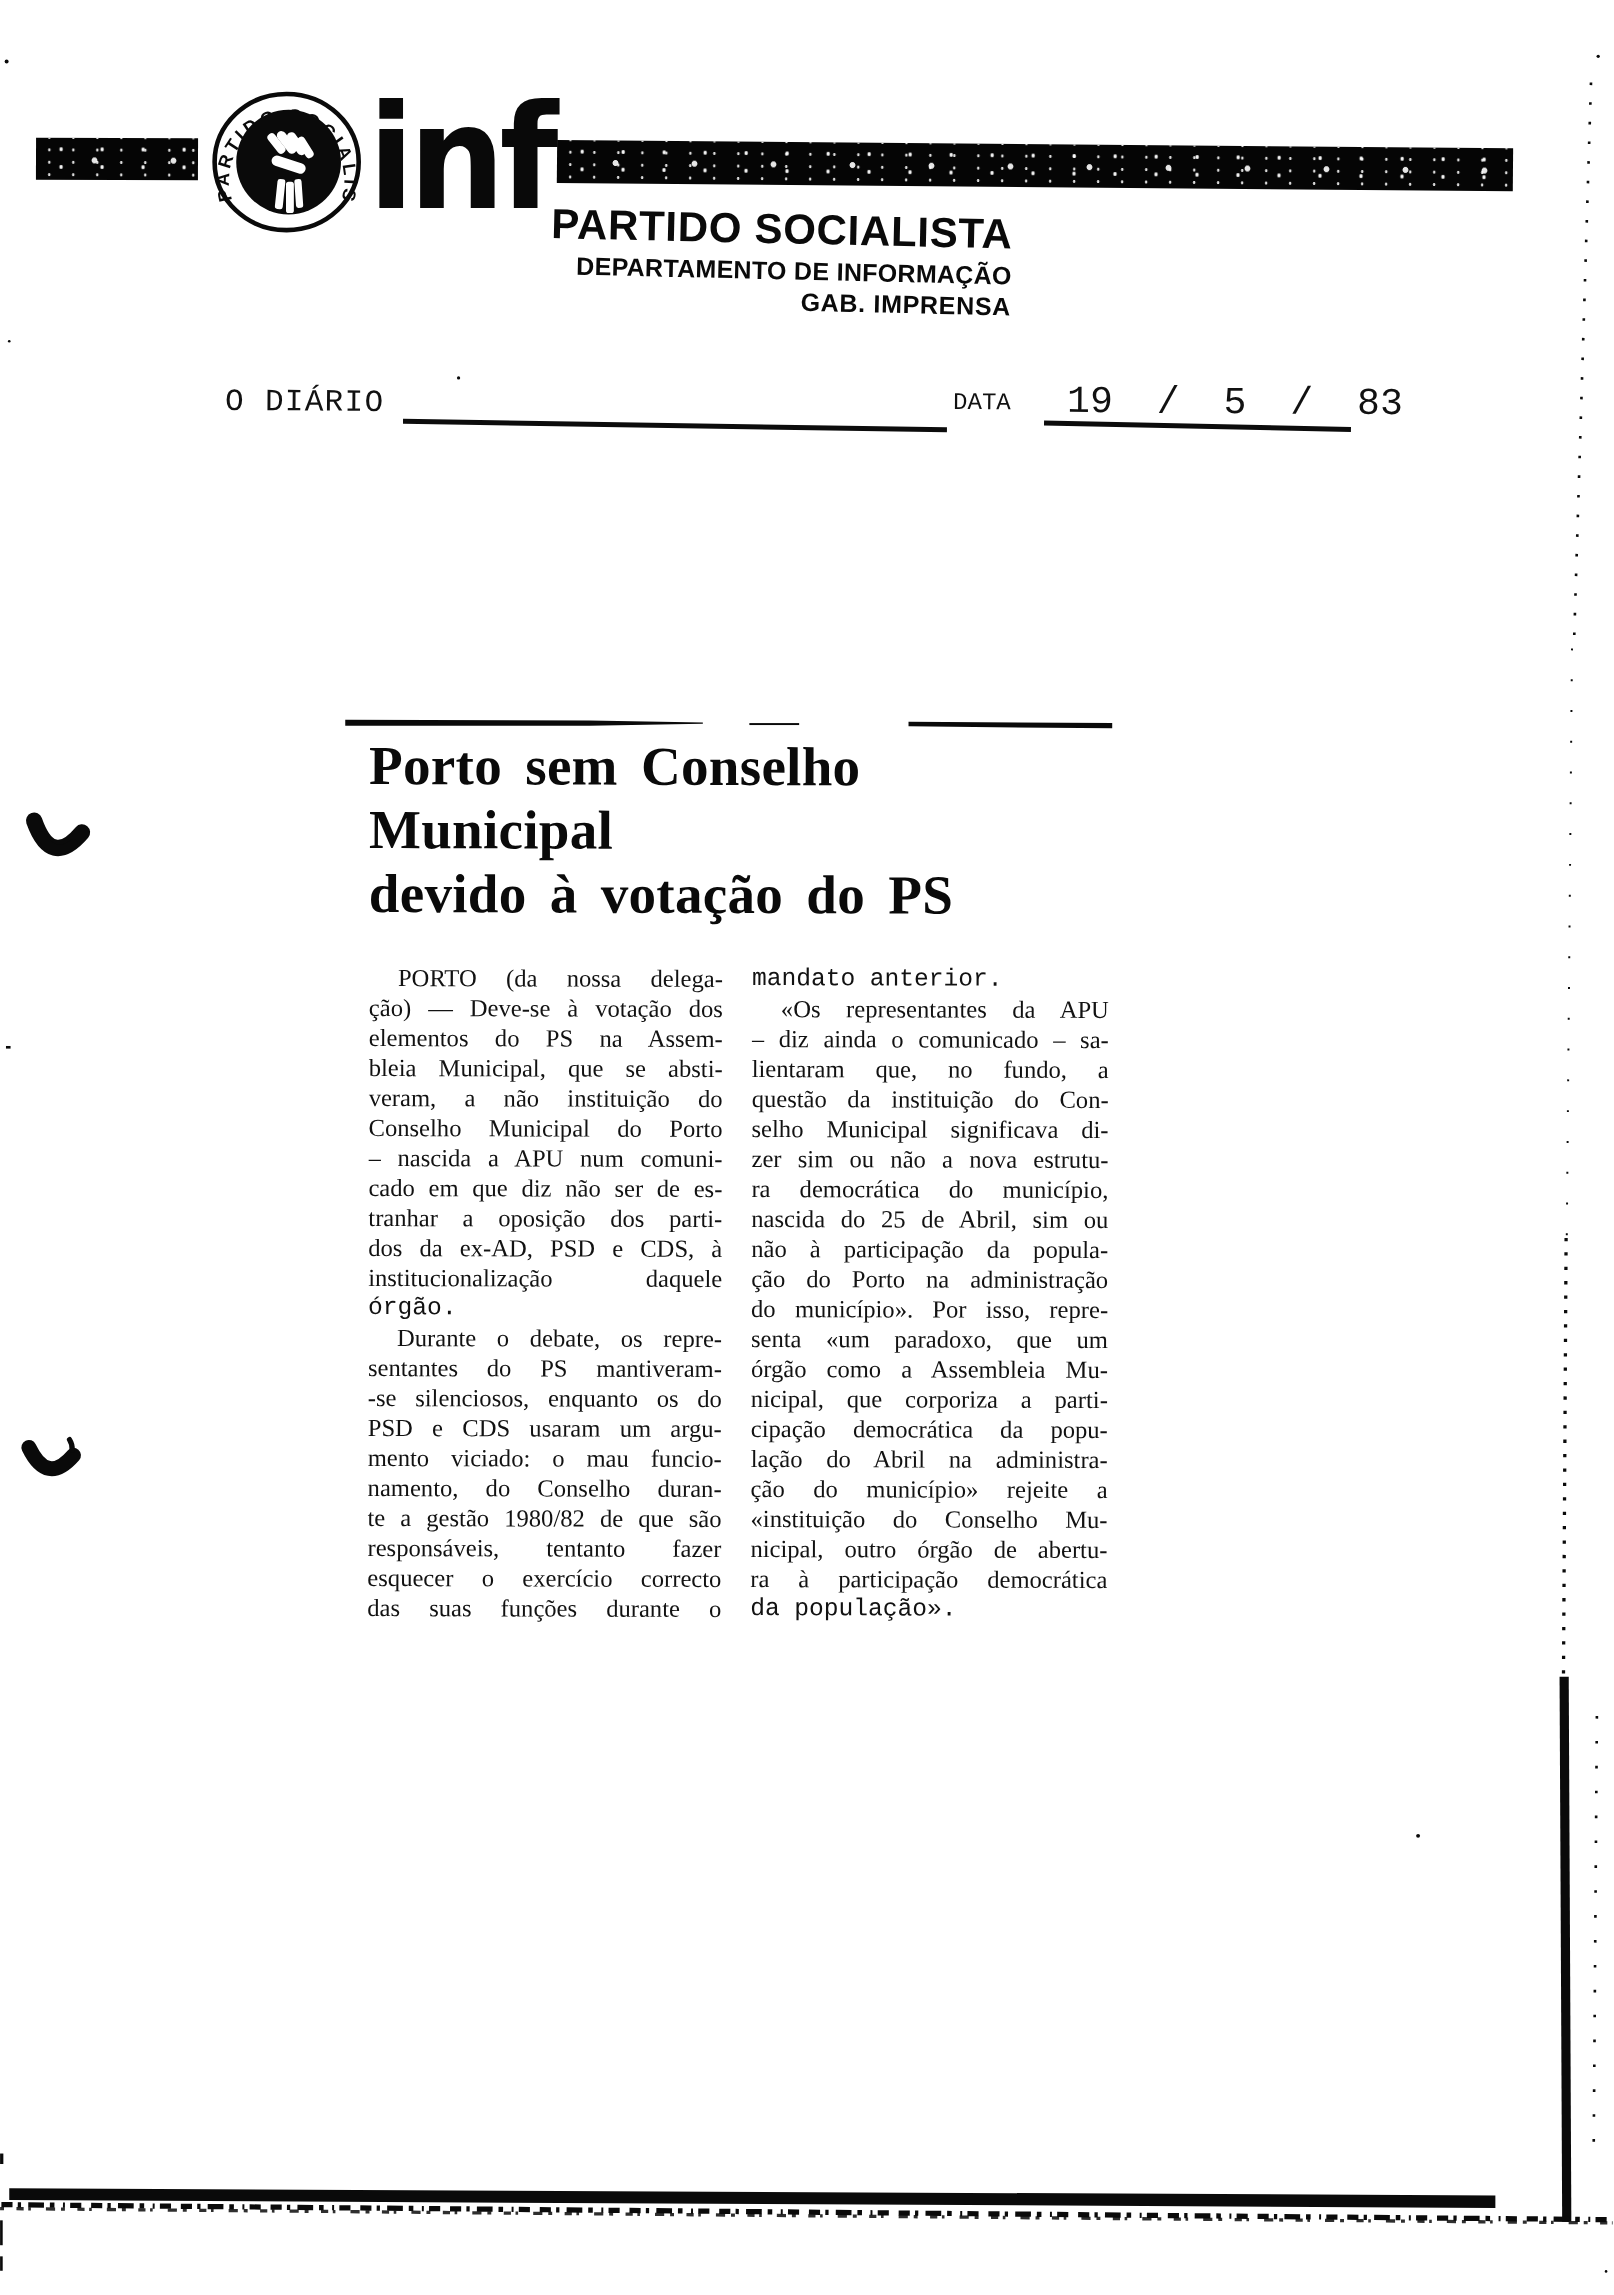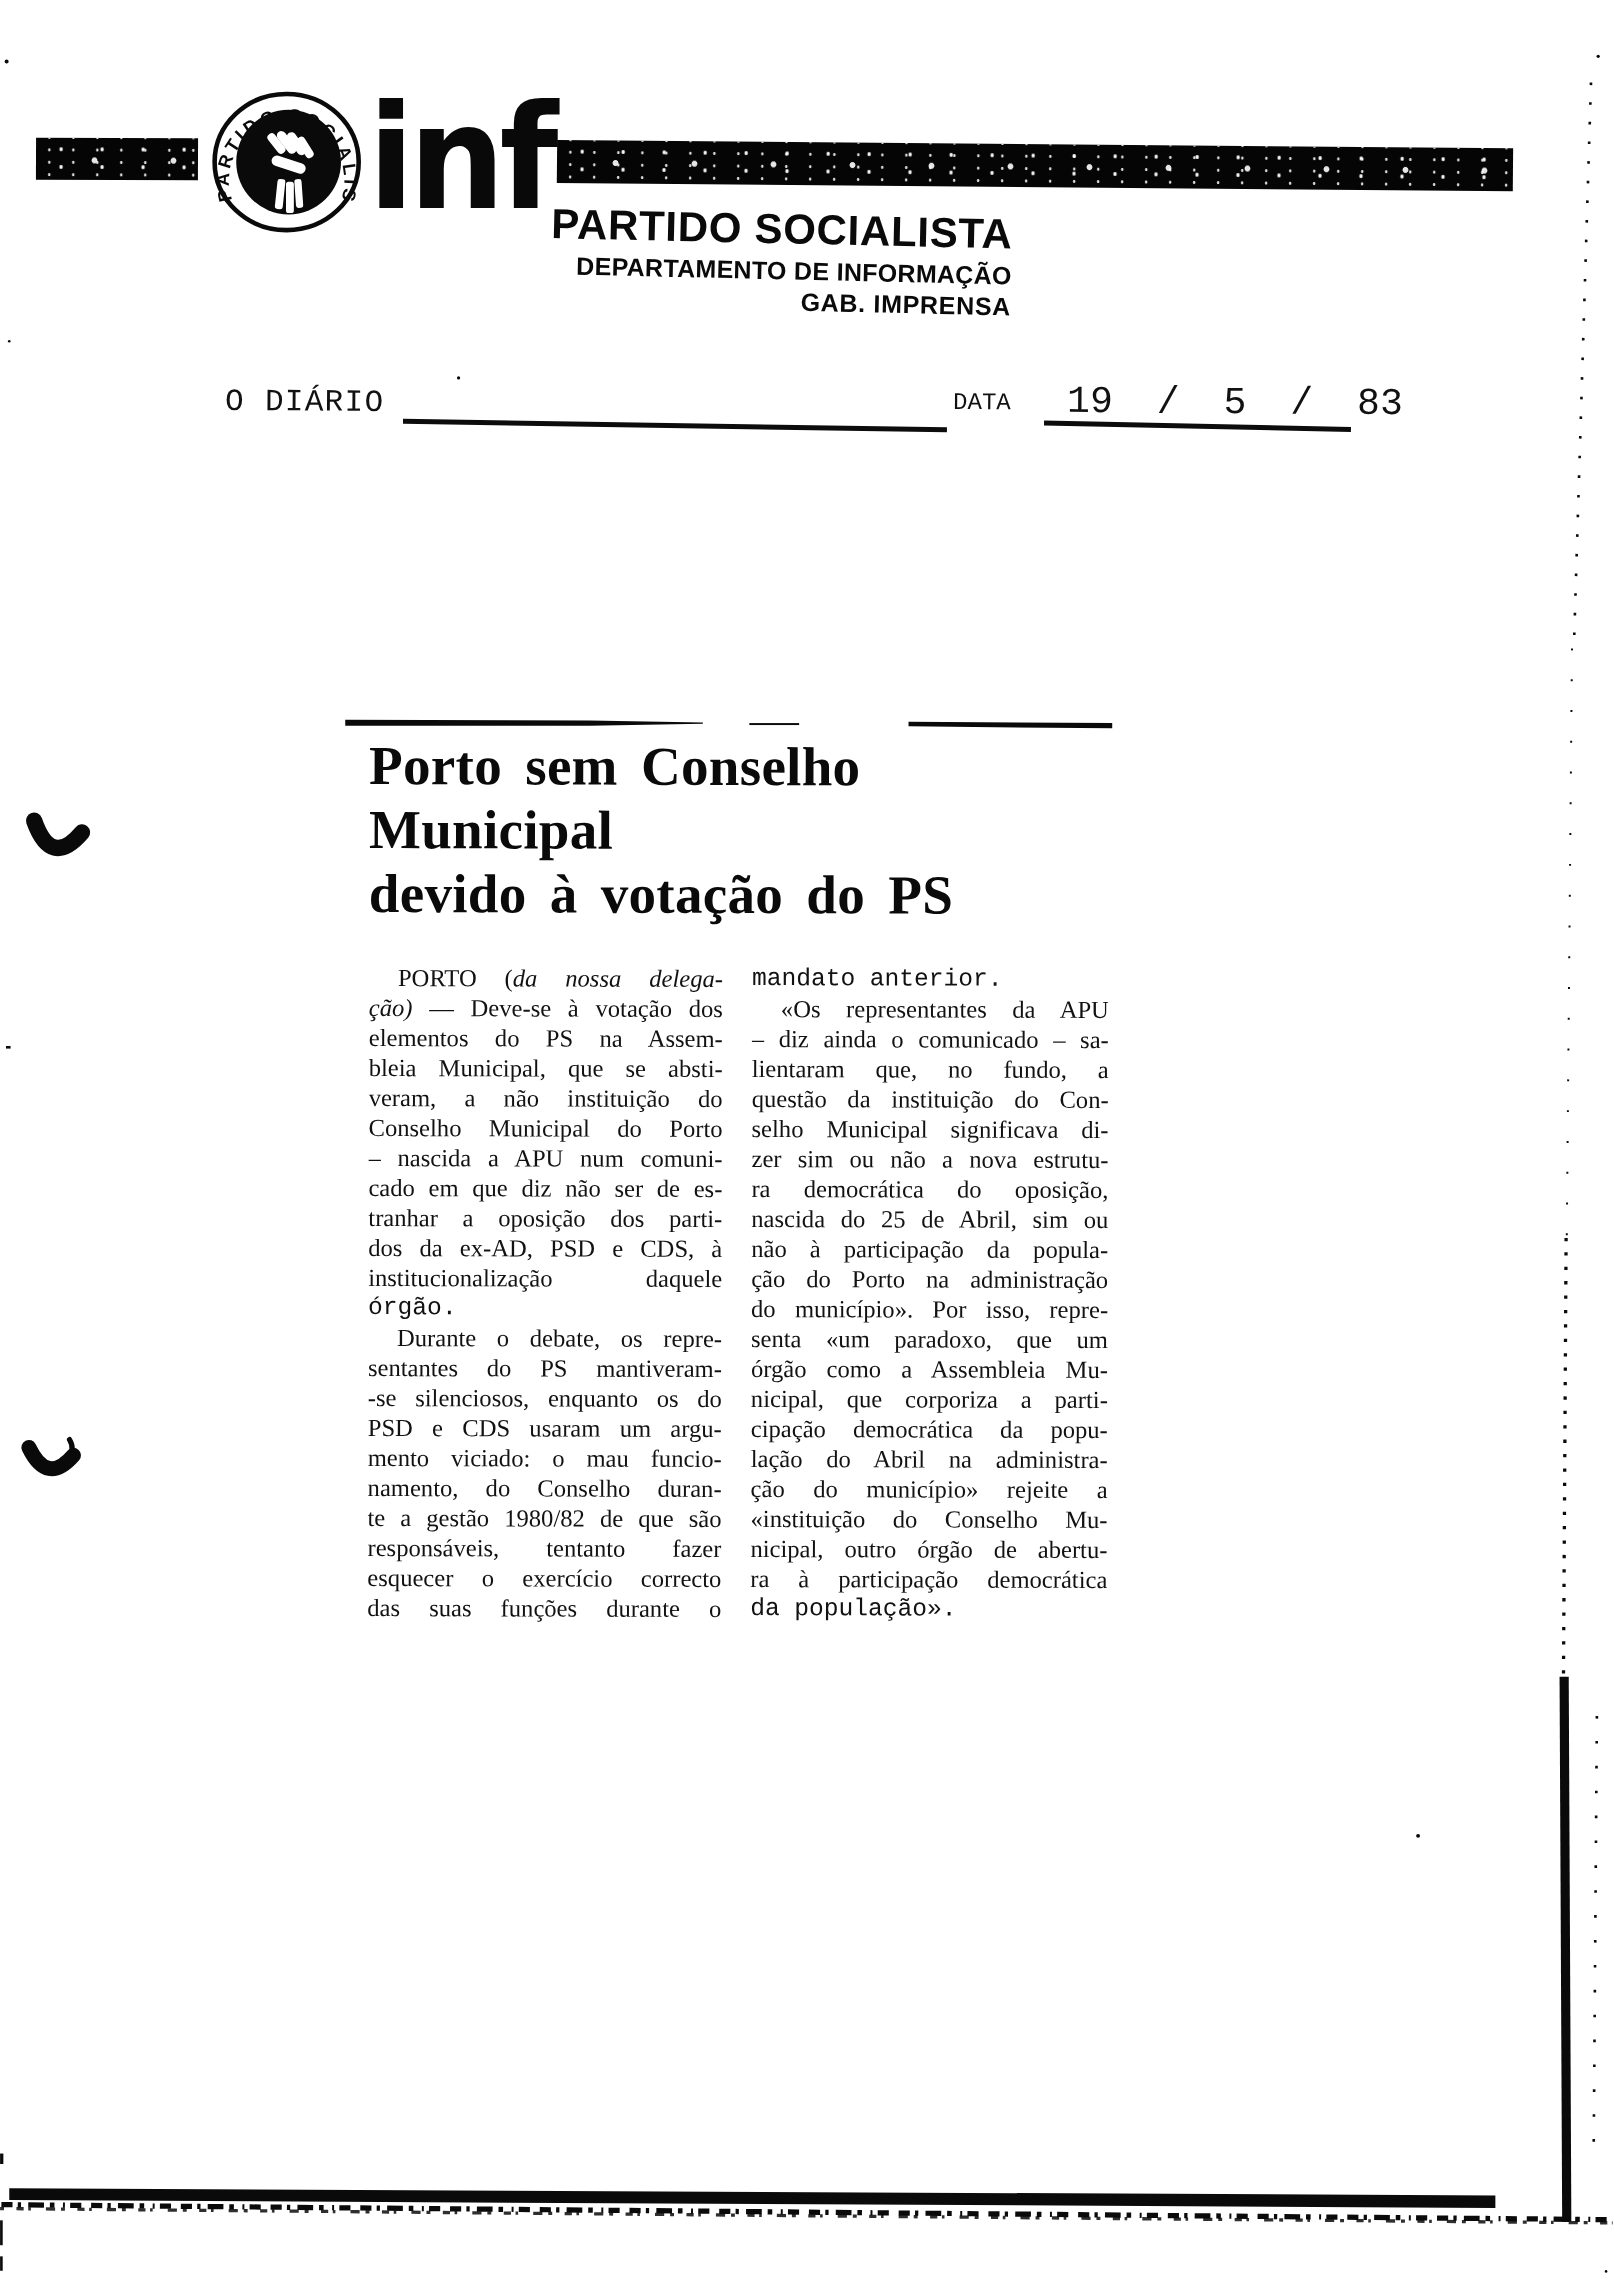--- a/index.html
+++ b/index.html
@@ -53,21 +53,21 @@
     letter-spacing:0.3px; transform:rotate(.15deg); color:#0a0a0a;
   }
   .hline{height:64px; overflow:hidden; white-space:nowrap;}
   .article{position:absolute; left:369px; top:964px; width:740px; transform:rotate(.15deg);}
   .col{position:absolute; top:0; font-size:24.6px; line-height:30px; color:#121212;}
   .col0{left:0; width:354px;}
   .col1{left:383px; width:357px;}
   .bline{height:30px; overflow:hidden; text-align:justify; text-align-last:justify; word-spacing:-0.3px;}
   .bline.end{text-align-last:left;font-family:Liberation Mono, monospace;}
   .bline.ind{padding-left:29px;}
-  .bline .it{font-style:italic;}
+  .bline .it{}
   
   .marks{position:absolute; left:0; top:0; pointer-events:none;}
 </style>
 </head>
 <body>
 
 <div class="page">
 
   <div class="bar bar-left"></div>
   <div class="bar bar-right"></div>
@@ -139,21 +139,21 @@
         <div class="bline"><span>das suas funções durante o</span></div>
       </div>
     <div class="col col1">
         <div class="bline end"><span>mandato anterior.</span></div>
         <div class="bline ind"><span>«Os representantes da APU</span></div>
         <div class="bline"><span>– diz ainda o comunicado – sa-</span></div>
         <div class="bline"><span>lientaram que, no fundo, a</span></div>
         <div class="bline"><span>questão da instituição do Con-</span></div>
         <div class="bline"><span>selho Municipal significava di-</span></div>
         <div class="bline"><span>zer sim ou não a nova estrutu-</span></div>
-        <div class="bline"><span>ra democrática do oposição,</span></div>
+        <div class="bline"><span>ra democrática do município,</span></div>
         <div class="bline"><span>nascida do 25 de Abril, sim ou</span></div>
         <div class="bline"><span>não à participação da popula-</span></div>
         <div class="bline"><span>ção do Porto na administração</span></div>
         <div class="bline"><span>do município». Por isso, repre-</span></div>
         <div class="bline"><span>senta «um paradoxo, que um</span></div>
         <div class="bline"><span>órgão como a Assembleia Mu-</span></div>
         <div class="bline"><span>nicipal, que corporiza a parti-</span></div>
         <div class="bline"><span>cipação democrática da popu-</span></div>
         <div class="bline"><span>lação do Abril na administra-</span></div>
         <div class="bline"><span>ção do município» rejeite a</span></div>

